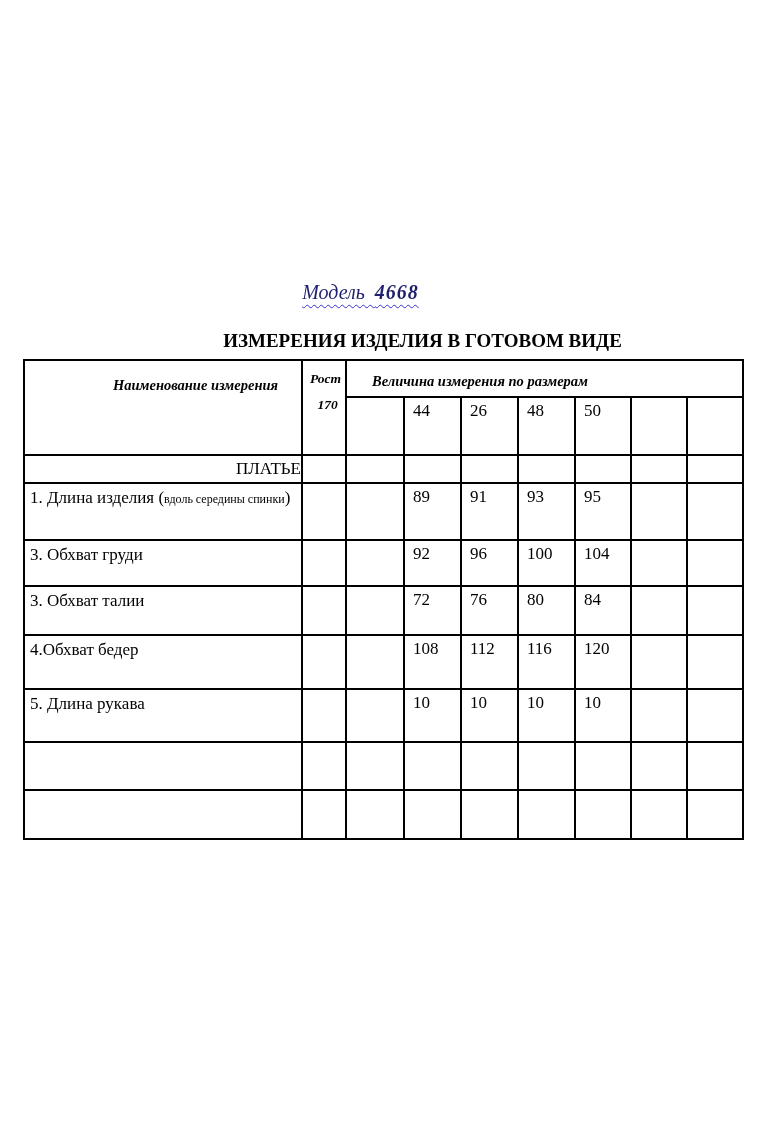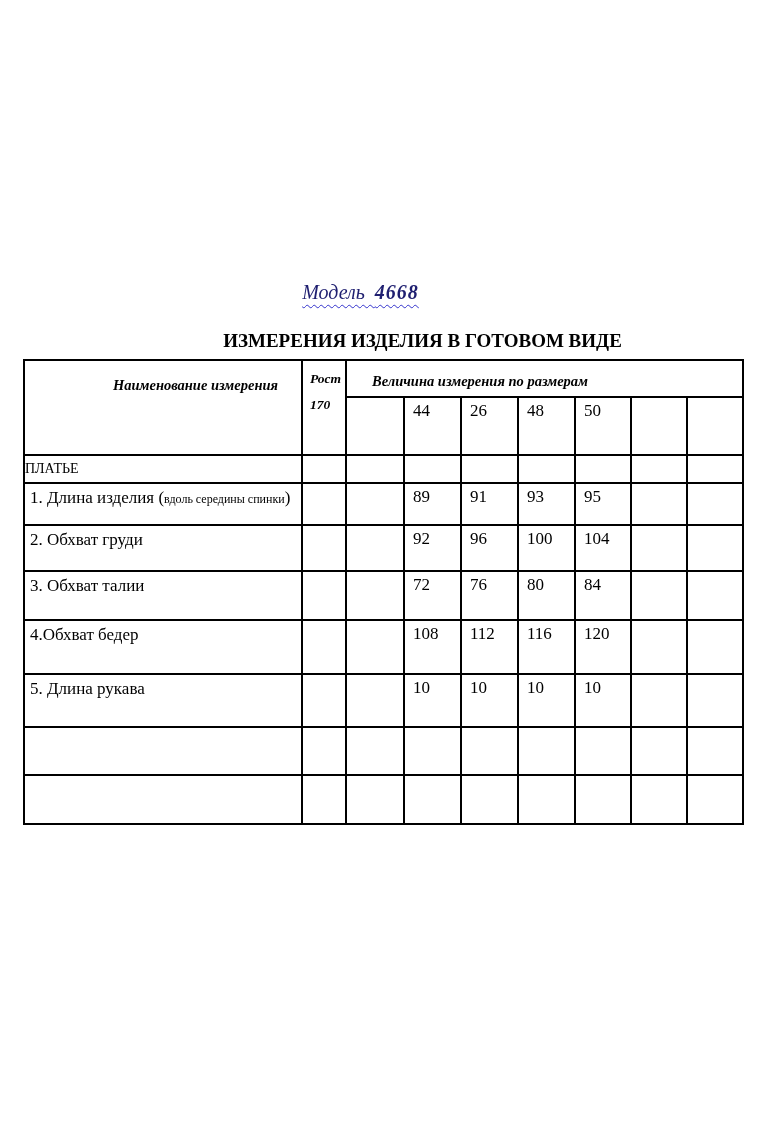--- a/index.html
+++ b/index.html
@@ -66,35 +66,35 @@
     text-align: right;
     padding: 16px 23px 0 0;
   }
   td.hdr-rost {
     font-weight: 700;
     font-style: italic;
     font-size: 13.5px;
     padding: 10px 0 16px 7px;
     margin-left: 39px;
   }
-  .rost-value { margin-top: 10px; }
+  .rost-value { margin-top: 10px; text-align: center; }
   td.hdr-sizes-title {
     font-weight: 700;
     font-style: italic;
     font-size: 14.5px;
     vertical-align: bottom;
     padding: 12px 0 5px 25px;
   }
   td.size-cell {
     font-size: 17px;
     padding: 3px 8px;
   }
   td.section-cell {
-    text-align: left;
-    font-size: 14px;
+    text-align: right;
+    font-size: 17px;
     padding: 1px 0 0 0;
     line-height: 24px;
   }
   td.label-cell {
     font-size: 17px;
     line-height: 1.42;
     padding: 2px 8px 0 5px;
   }
   td.label-cell .small-note { font-size: 12px; }
   td.value-cell {
@@ -152,34 +152,34 @@
       <td></td>
       <td></td>
       <td></td>
       <td></td>
       <td></td>
       <td></td>
       <td></td>
       <td></td>
     </tr>
 
-    <tr style="height:42px">
+    <tr style="height:57px">
       <td class="label-cell"><span>1. Длина изделия (</span><span class="small-note">вдоль середины спинки</span><span>)</span></td>
       <td></td>
       <td></td>
       <td class="value-cell">89</td>
       <td class="value-cell">91</td>
       <td class="value-cell">93</td>
       <td class="value-cell">95</td>
       <td></td>
       <td></td>
     </tr>
 
     <tr style="height:46px">
-      <td class="label-cell">2. Обхват груди</td>
+      <td class="label-cell">3. Обхват груди</td>
       <td></td>
       <td></td>
       <td class="value-cell">92</td>
       <td class="value-cell">96</td>
       <td class="value-cell">100</td>
       <td class="value-cell">104</td>
       <td></td>
       <td></td>
     </tr>
 

